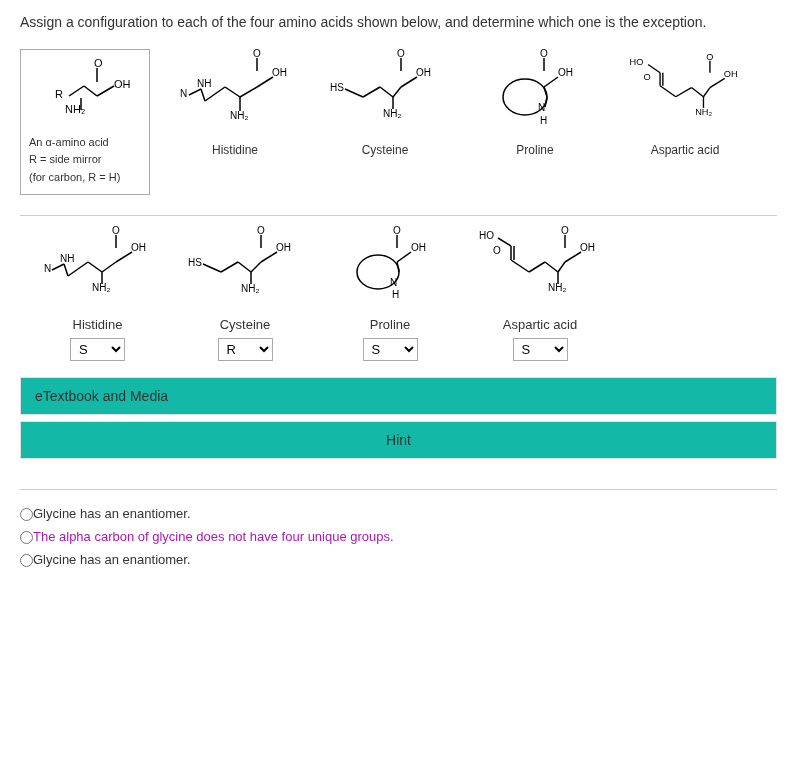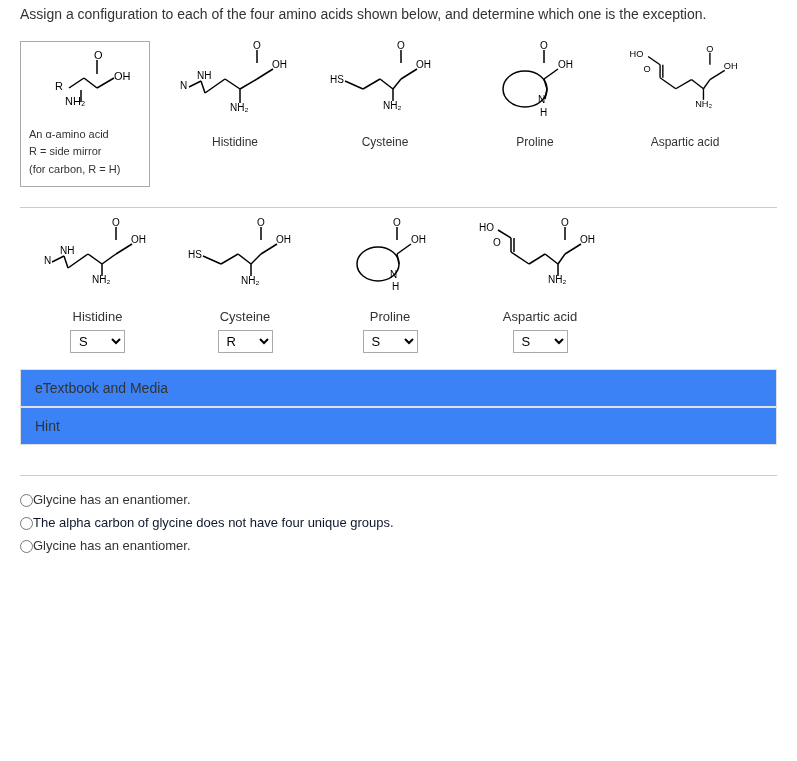--- a/index.html
+++ b/index.html
@@ -4,21 +4,21 @@
   <style>
     * { box-sizing: border-box; margin: 0; padding: 0; }
     body {
       font-family: Arial, sans-serif;
       font-size: 14px;
       background: #fff;
       color: #333;
       width: 797px;
     }
     .main-container {
-      padding: 4px 20px;
+      padding: 12px 20px;
     }
     .question-text {
       font-size: 14px;
       line-height: 1.5;
       margin-bottom: 16px;
     }
     .amino-acid-row {
       display: flex;
       align-items: flex-start;
       gap: 20px;
@@ -75,21 +75,21 @@
     .config-select {
       border: 1px solid #aaa;
       background: #fff;
       font-size: 13px;
       padding: 2px 4px;
       width: 55px;
       cursor: pointer;
     }
     .collapsible-section {
       border: 1px solid #e0e0e0;
-      background: #3b82f6;
+      background: #14b8a6;
       padding: 10px 14px;
       margin-top: 12px;
       font-size: 14px;
       color: #333;
     }
     .collapsible-section + .collapsible-section {
       margin-top: 6px;
     }
     .second-question {
       margin-top: 30px;
@@ -103,21 +103,21 @@
     .radio-option {
       display: flex;
       align-items: flex-start;
       margin-bottom: 8px;
       font-size: 13px;
     }
     .radio-option input[type="radio"] {
       margin-top: 2px;
     }
     .highlight-blue {
-      color: #0f172a;
+      color: #a21caf;
     }
     
     svg text {
       font-family: Arial, sans-serif;
     }
   </style>
 </head>
 <body>
 
 <div class="main-container">
@@ -329,21 +329,21 @@
         <option>S</option>
         <option>R</option>
       </select>
     </div>
 
   </div>
 
   <div class="collapsible-section">
     <span>eTextbook and Media</span>
   </div>
-  <div class="collapsible-section" style="margin-top:0;">
+  <div class="collapsible-section" style="margin-top:6px;text-align:center;">
     <span>Hint</span>
   </div>
 
   <div class="second-question">
 
     <div class="radio-option">
       <input type="radio" name="glycine" style="">
       <span>Glycine has an enantiomer.</span>
     </div>
     <div class="radio-option">

